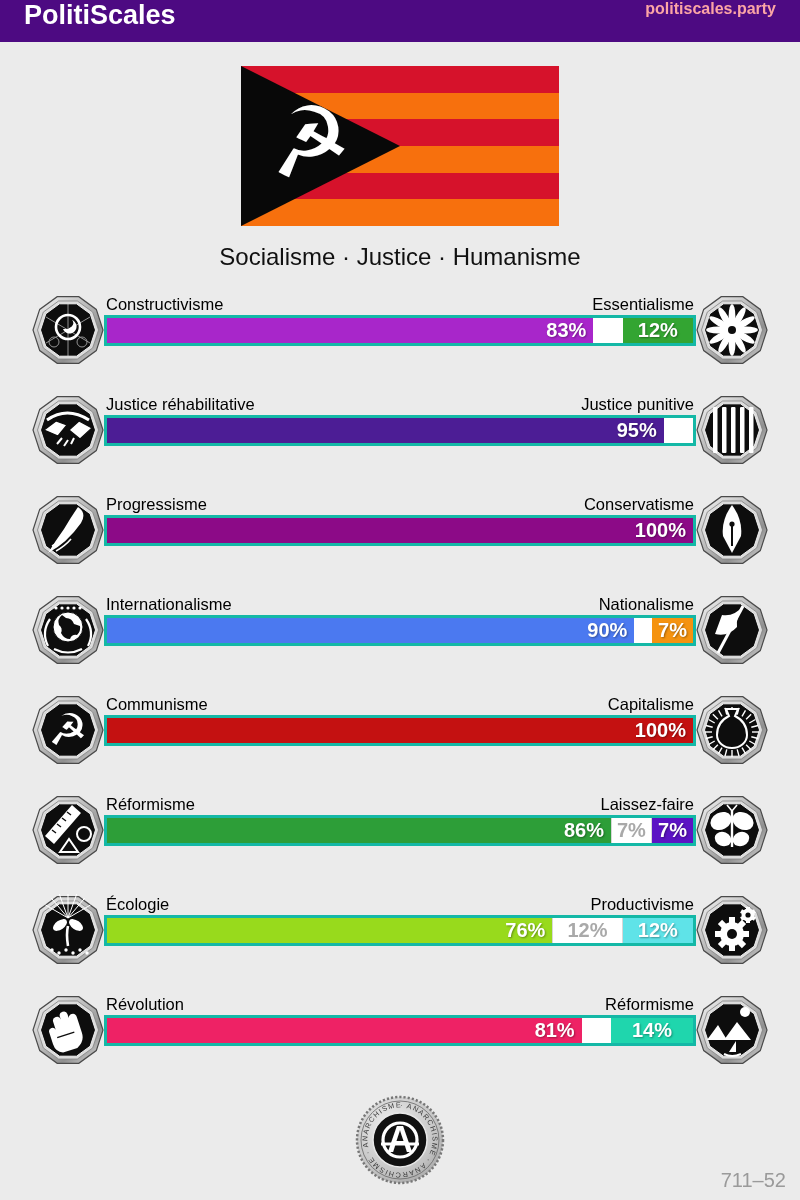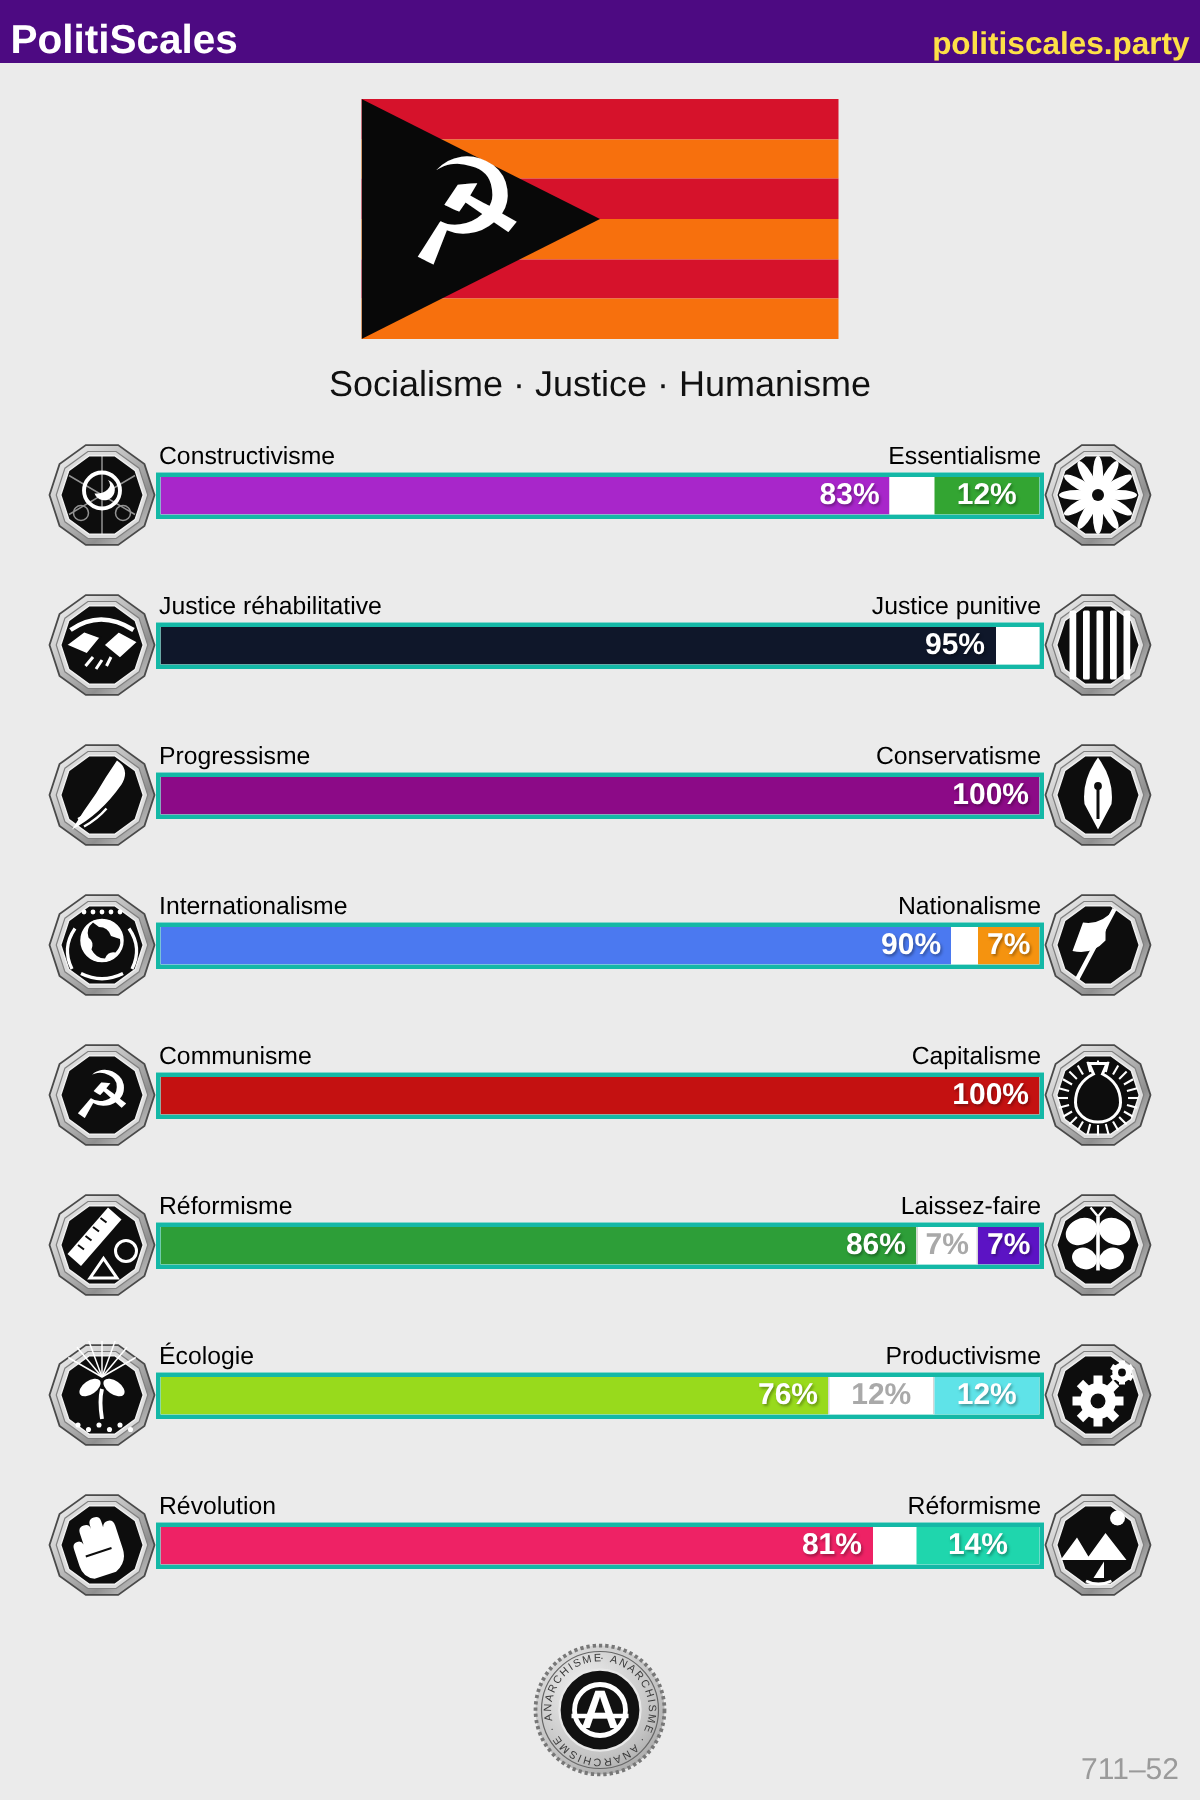--- a/index.html
+++ b/index.html
@@ -3,25 +3,25 @@
 <meta charset="utf-8">
 <style>
   html,body{margin:0;padding:0;}
   body{
     width:800px;height:1200px;position:relative;overflow:hidden;
     background:#ebebeb;
     font-family:"Liberation Sans",sans-serif;
   }
   
   .topbar{
-    height:42px;display:flex;align-items:flex-end;justify-content:space-between;
-    padding:0 7px;box-sizing:border-box;
+    height:42px;display:flex;align-items:flex-start;justify-content:space-between;
+    padding:0 24px;box-sizing:border-box;
   }
   .topbar .brand{color:#fff;font-size:27px;font-weight:bold;letter-spacing:0;}
-  .topbar .site{color:#fde047;font-size:21px;font-weight:bold;text-decoration:none;}
+  .topbar .site{color:#fca5a5;font-size:16px;font-weight:bold;text-decoration:none;}
   
   .flag-wrap{display:flex;justify-content:center;margin-top:24px;}
   .flag{position:relative;width:318px;height:160px;}
   .flag .stripes{position:absolute;inset:0;display:flex;flex-direction:column;}
   .flag .stripe{flex:1;}
   .flag .triangle{position:absolute;inset:0;clip-path:polygon(0 0,50% 50%,0 100%);}
   .flag .flag-symbol{
     position:absolute;left:26px;top:50%;
     transform:translateY(-54%) rotate(-8deg);
     font-size:94px;line-height:1;font-family:"DejaVu Sans",sans-serif;
@@ -156,21 +156,21 @@
         <path d="M60 34 l-13 -7 l-10 9 l11 9 z" fill="#fff" stroke="#0d0d0d" stroke-width="1.2"></path>
         <path d="M15 26 q20 -14 42 0" stroke="#fff" stroke-width="3" fill="none"></path>
         <path d="M30 44 l-5 6 M36 46 l-4 6 M42 44 l-3 6" stroke="#fff" stroke-width="2" fill="none"></path>
       </svg>
     <div class="axis-middle">
       <div class="axis-labels">
         <span class="lab-left">Justice réhabilitative</span>
         <span class="lab-right">Justice punitive</span>
       </div>
       <div class="bar">
-          <div class="seg seg-left" style="width: 95%; background: #0f172a;">95%</div>
+          <div class="seg seg-left" style="width: 95%; background: #4c1d95;">95%</div>
           <div class="seg seg-mid noborder" style="width: 5%;"></div>
         </div>
     </div>
     <svg class="octa octa-right" viewBox="0 0 72 72">
         <polygon points="71.0,36.0 64.3,56.6 46.8,69.3 25.2,69.3 7.7,56.6 1.0,36.0 7.7,15.4 25.2,2.7 46.8,2.7 64.3,15.4" fill="url(#metal)" stroke="#4a4a4a" stroke-width="1.2"></polygon>
         <polygon points="66.5,36.0 60.7,53.9 45.4,65.0 26.6,65.0 11.3,53.9 5.5,36.0 11.3,18.1 26.6,7.0 45.4,7.0 60.7,18.1" fill="#dcdcdc" stroke="#808080" stroke-width="0.8"></polygon>
         <polygon points="63.5,36.0 58.2,52.2 44.5,62.2 27.5,62.2 13.8,52.2 8.5,36.0 13.8,19.8 27.5,9.8 44.5,9.8 58.2,19.8" fill="#0d0d0d" stroke="#f0f0f0" stroke-width="1"></polygon>
         <g fill="#fff">
           <rect x="17" y="13" width="4.5" height="46" rx="1"></rect>
           <rect x="26" y="13" width="4.5" height="46" rx="1"></rect>

